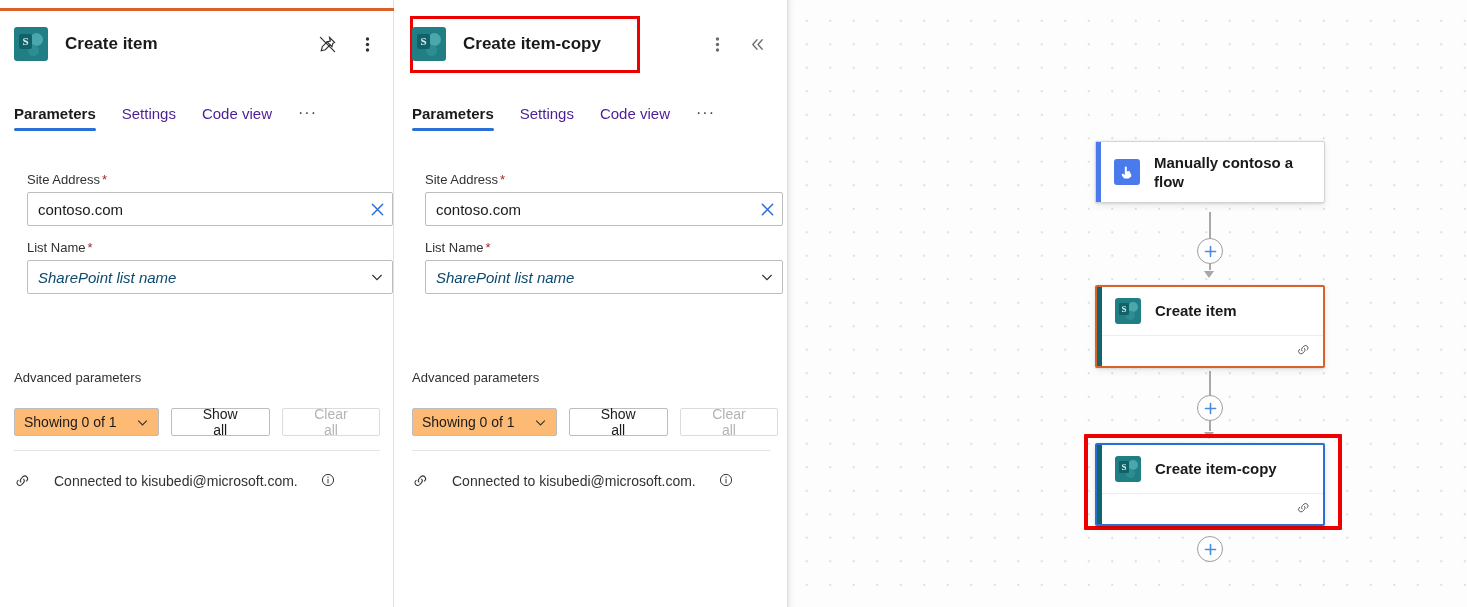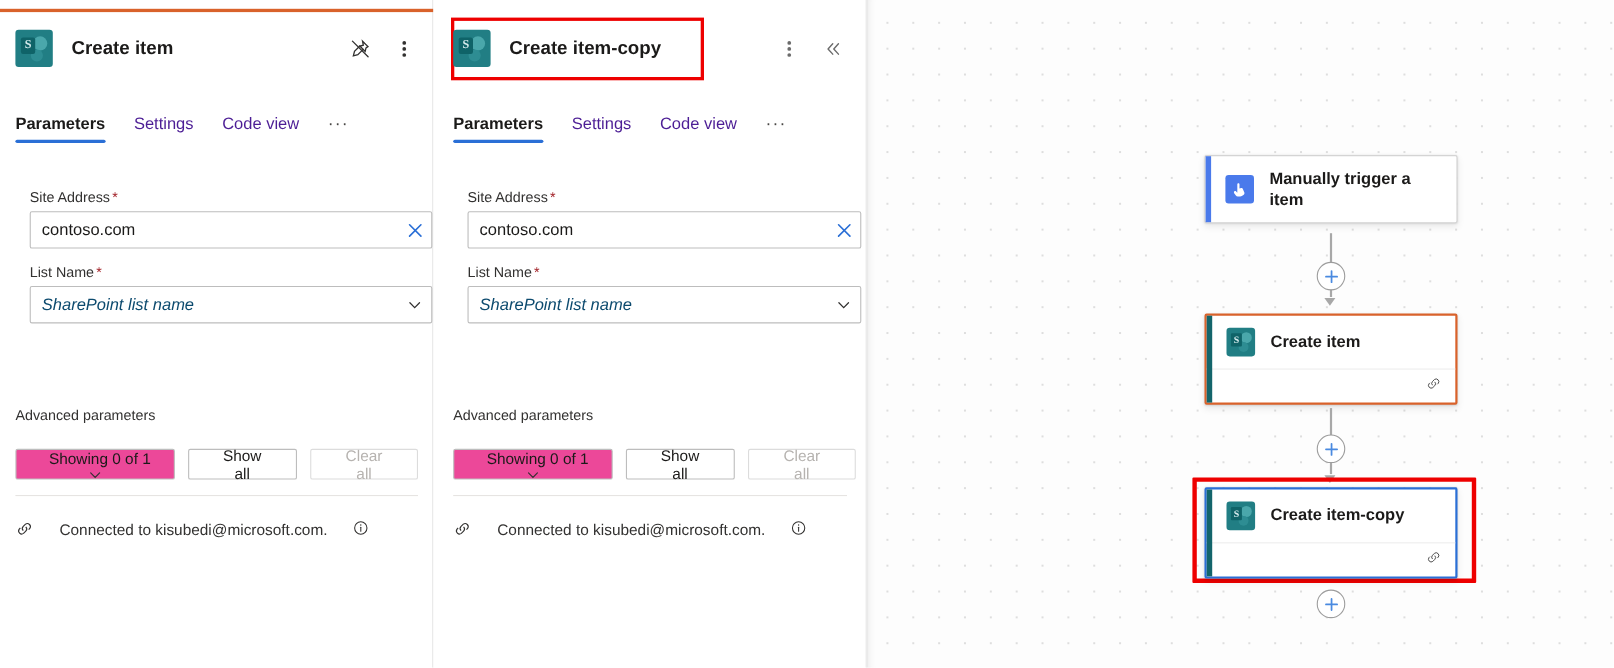--- a/index.html
+++ b/index.html
@@ -65,21 +65,21 @@
     display: flex; align-items: center; gap: 14px;
   }
   .ic-btn {
     width: 26px; height: 26px; display: flex; align-items: center; justify-content: center;
     color: #323130; cursor: pointer; background: none; border: none;
   }
 
   
   .tabs {
     position: absolute; top: 104px; left: 14px;
-    display: flex; align-items: flex-start; gap: 26px;
+    display: flex; align-items: center; gap: 26px;
   }
   .panel2 .tabs { left: 414px; }
   .panel2 .tabs { left: 18px; }
   .tab {
     font-size: 15px; color: #4c1d95; padding-bottom: 9px;
     position: relative; cursor: pointer; white-space: nowrap;
   }
   .tab.active { color: #1b1a19; font-weight: bold; }
   .tab.active::after {
     content: ""; position: absolute; left: 0; right: 0; bottom: 0;
@@ -119,22 +119,22 @@
   }
 
   
   .adv { position: absolute; top: 370px; left: 14px; width: 366px; }
   .panel2 .adv { left: 418px; }
   .panel2 .adv { left: 18px; }
   .adv-label { font-size: 13px; color: #323130; margin-bottom: 23px; }
   .adv-row { display: flex; align-items: center; gap: 12px; }
   .adv-select {
     width: 194px; height: 28px;
-    border: 1px solid #bdbdbd; border-radius: 2px; background: #ec4899;
-    display: flex; align-items: center; cursor: pointer; flex-direction: column;
+    border: 1px solid #bdbdbd; border-radius: 2px; background: #fdba74;
+    display: flex; align-items: center; cursor: pointer;
   }
   .adv-select span { flex: 1; padding-left: 9px; font-size: 14px; color: #1b1a19; }
   .btn {
     height: 28px; padding: 0 29px;
     border: 1px solid #bdbdbd; border-radius: 2px; background: #fff;
     font-size: 14px; color: #1b1a19; cursor: pointer;
     font-family: "Liberation Sans", sans-serif;
     display: flex; align-items: center;
   }
   .btn.disabled { color: #b6b3b0; border-color: #dcdcdc; cursor: default; }
@@ -429,21 +429,21 @@
   <div class="canvas">
 
     <div class="node" style="left:306px; top:141px;">
       <div class="accent" style="background:#4a7aeb;"></div>
       <div class="node-main">
         <div class="node-icon trig">
           <svg width="15" height="15" viewBox="0 0 16 16" fill="#ffffff">
             <path d="M6.2 1.6c.6 0 1.05.5 1.05 1.1v4.1l.95-.25c1.5-.4 2.1.2 2.4.9l1.3 2.9c.45 1.05.1 2.15-.85 2.75l-1.5.95c-.45.3-1 .45-1.55.45H5.6c-.75 0-1.45-.35-1.85-.95L2.1 11.3c-.4-.6-.25-1.35.3-1.75.5-.35 1.2-.3 1.6.15l1.15 1.2V2.7c0-.6.45-1.1 1.05-1.1z"></path>
           </svg>
         </div>
-        <div class="node-label">Manually trigger a item</div>
+        <div class="node-label">Manually contoso a flow</div>
       </div>
     </div>
 
     <div class="connector" style="left:420px; top:212px; height:58px;"></div>
     <div class="plus-btn" style="left:408px; top:238px;">
       <svg width="15" height="15" viewBox="0 0 16 16" stroke="#4a8ae0" stroke-width="1.7" stroke-linecap="round">
           <path d="M8 2.6v10.8M2.6 8h10.8"></path>
         </svg>
     </div>
     <div class="arrowhead" style="left:415px; top:271px;"></div>

